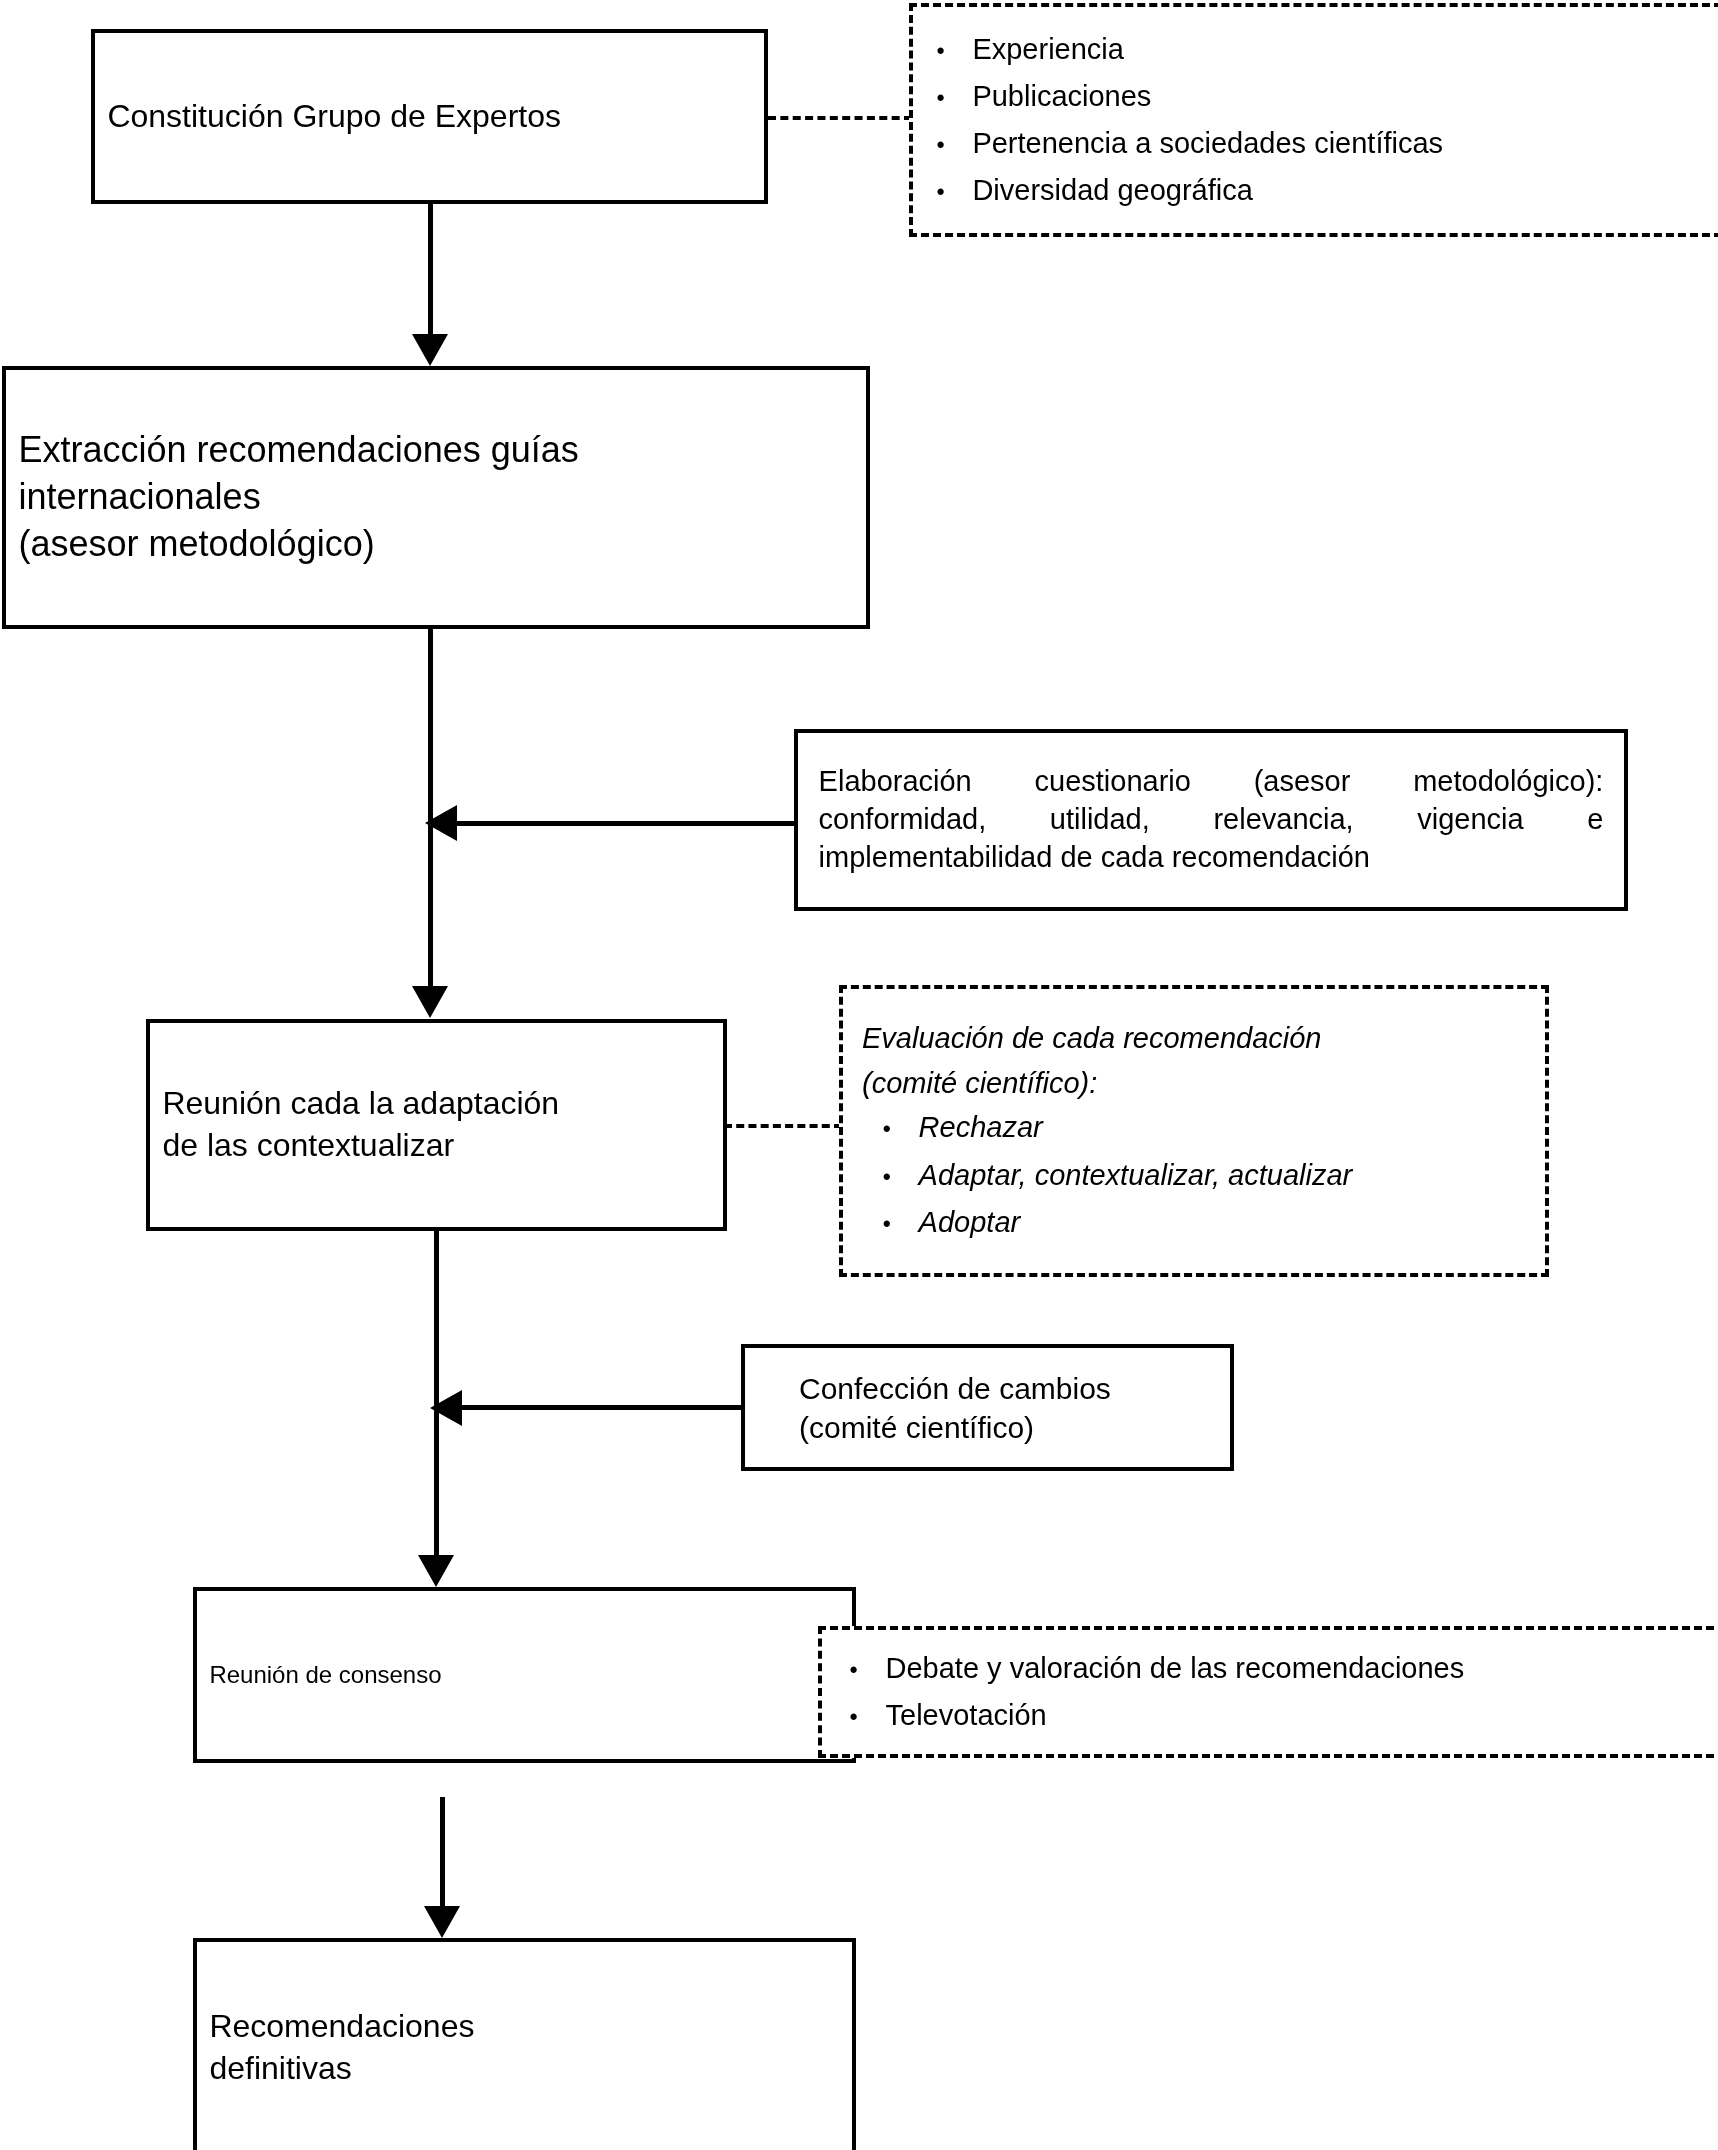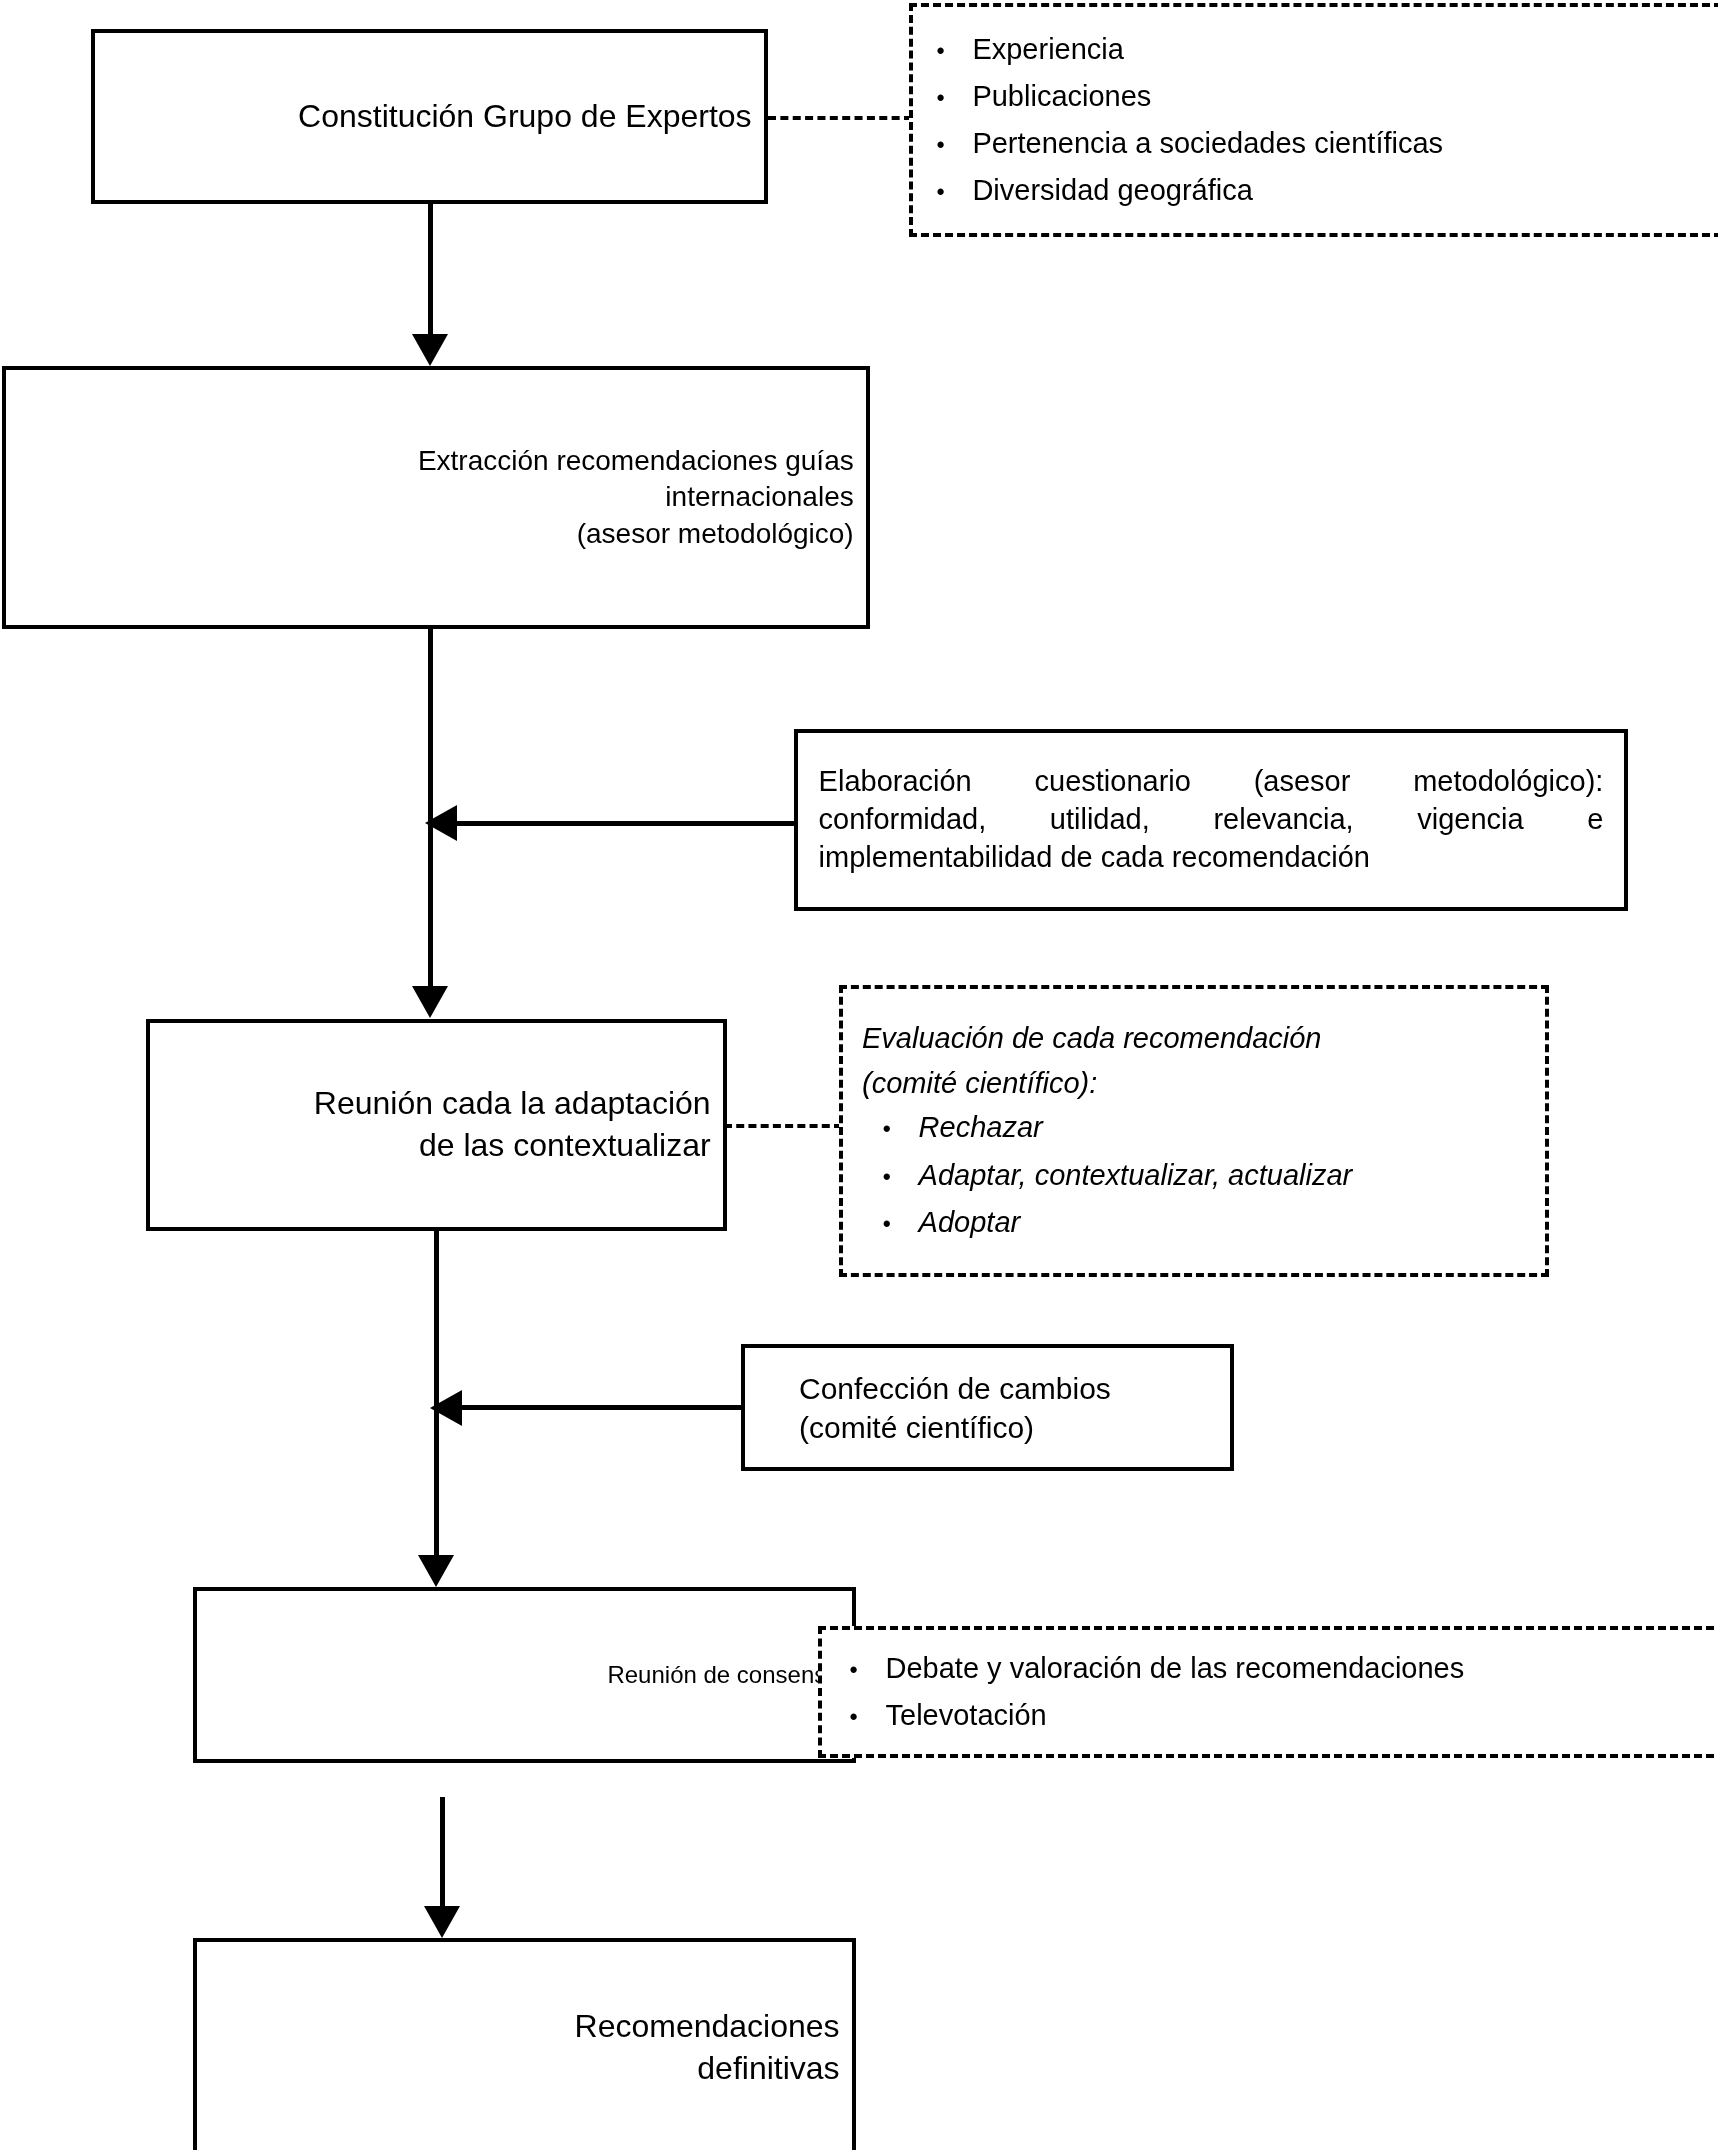--- a/index.html
+++ b/index.html
@@ -27,21 +27,21 @@
     color: #000000;
     line-height: 1.30;
   }
   .solid {
     border: 4.1px solid #000000;
   }
   .dashed {
     border: 4.8px dashed #000000;
   }
   .node .txt {
-    text-align: right;
+    text-align: left;
     padding: 0 12.4px;
     width: 100%;
   }
   .node .txt.left {
     text-align: left;
   }
   .node .txt.justify {
     text-align: justify;
     text-align-last: left;
   }
@@ -131,21 +131,21 @@
       <li>
         <span class="dot">•</span>
         <span class="lbl">Diversidad geográfica</span>
       </li>
     </ul>
   </div>
 
   <div class="vline" style="left:428px; top:201px; height:135px;"></div>
   <div class="arrow-down" style="left:412px; top:334px;"></div>
 
-  <div class="node solid" style="left:2.1px; top:366px; width:868px; height:263px; font-size:28px;padding-left:12px;">
+  <div class="node solid" style="left:2.1px; top:366px; width:868px; height:263px; font-size:36px;">
     <div class="txt">
       <div>Extracción recomendaciones guías</div>
       <div>internacionales</div>
       <div>(asesor metodológico)</div>
     </div>
   </div>
 
   <div class="vline" style="left:428px; top:626px; height:361px;"></div>
   <div class="arrow-down" style="left:412px; top:986px;"></div>
 

